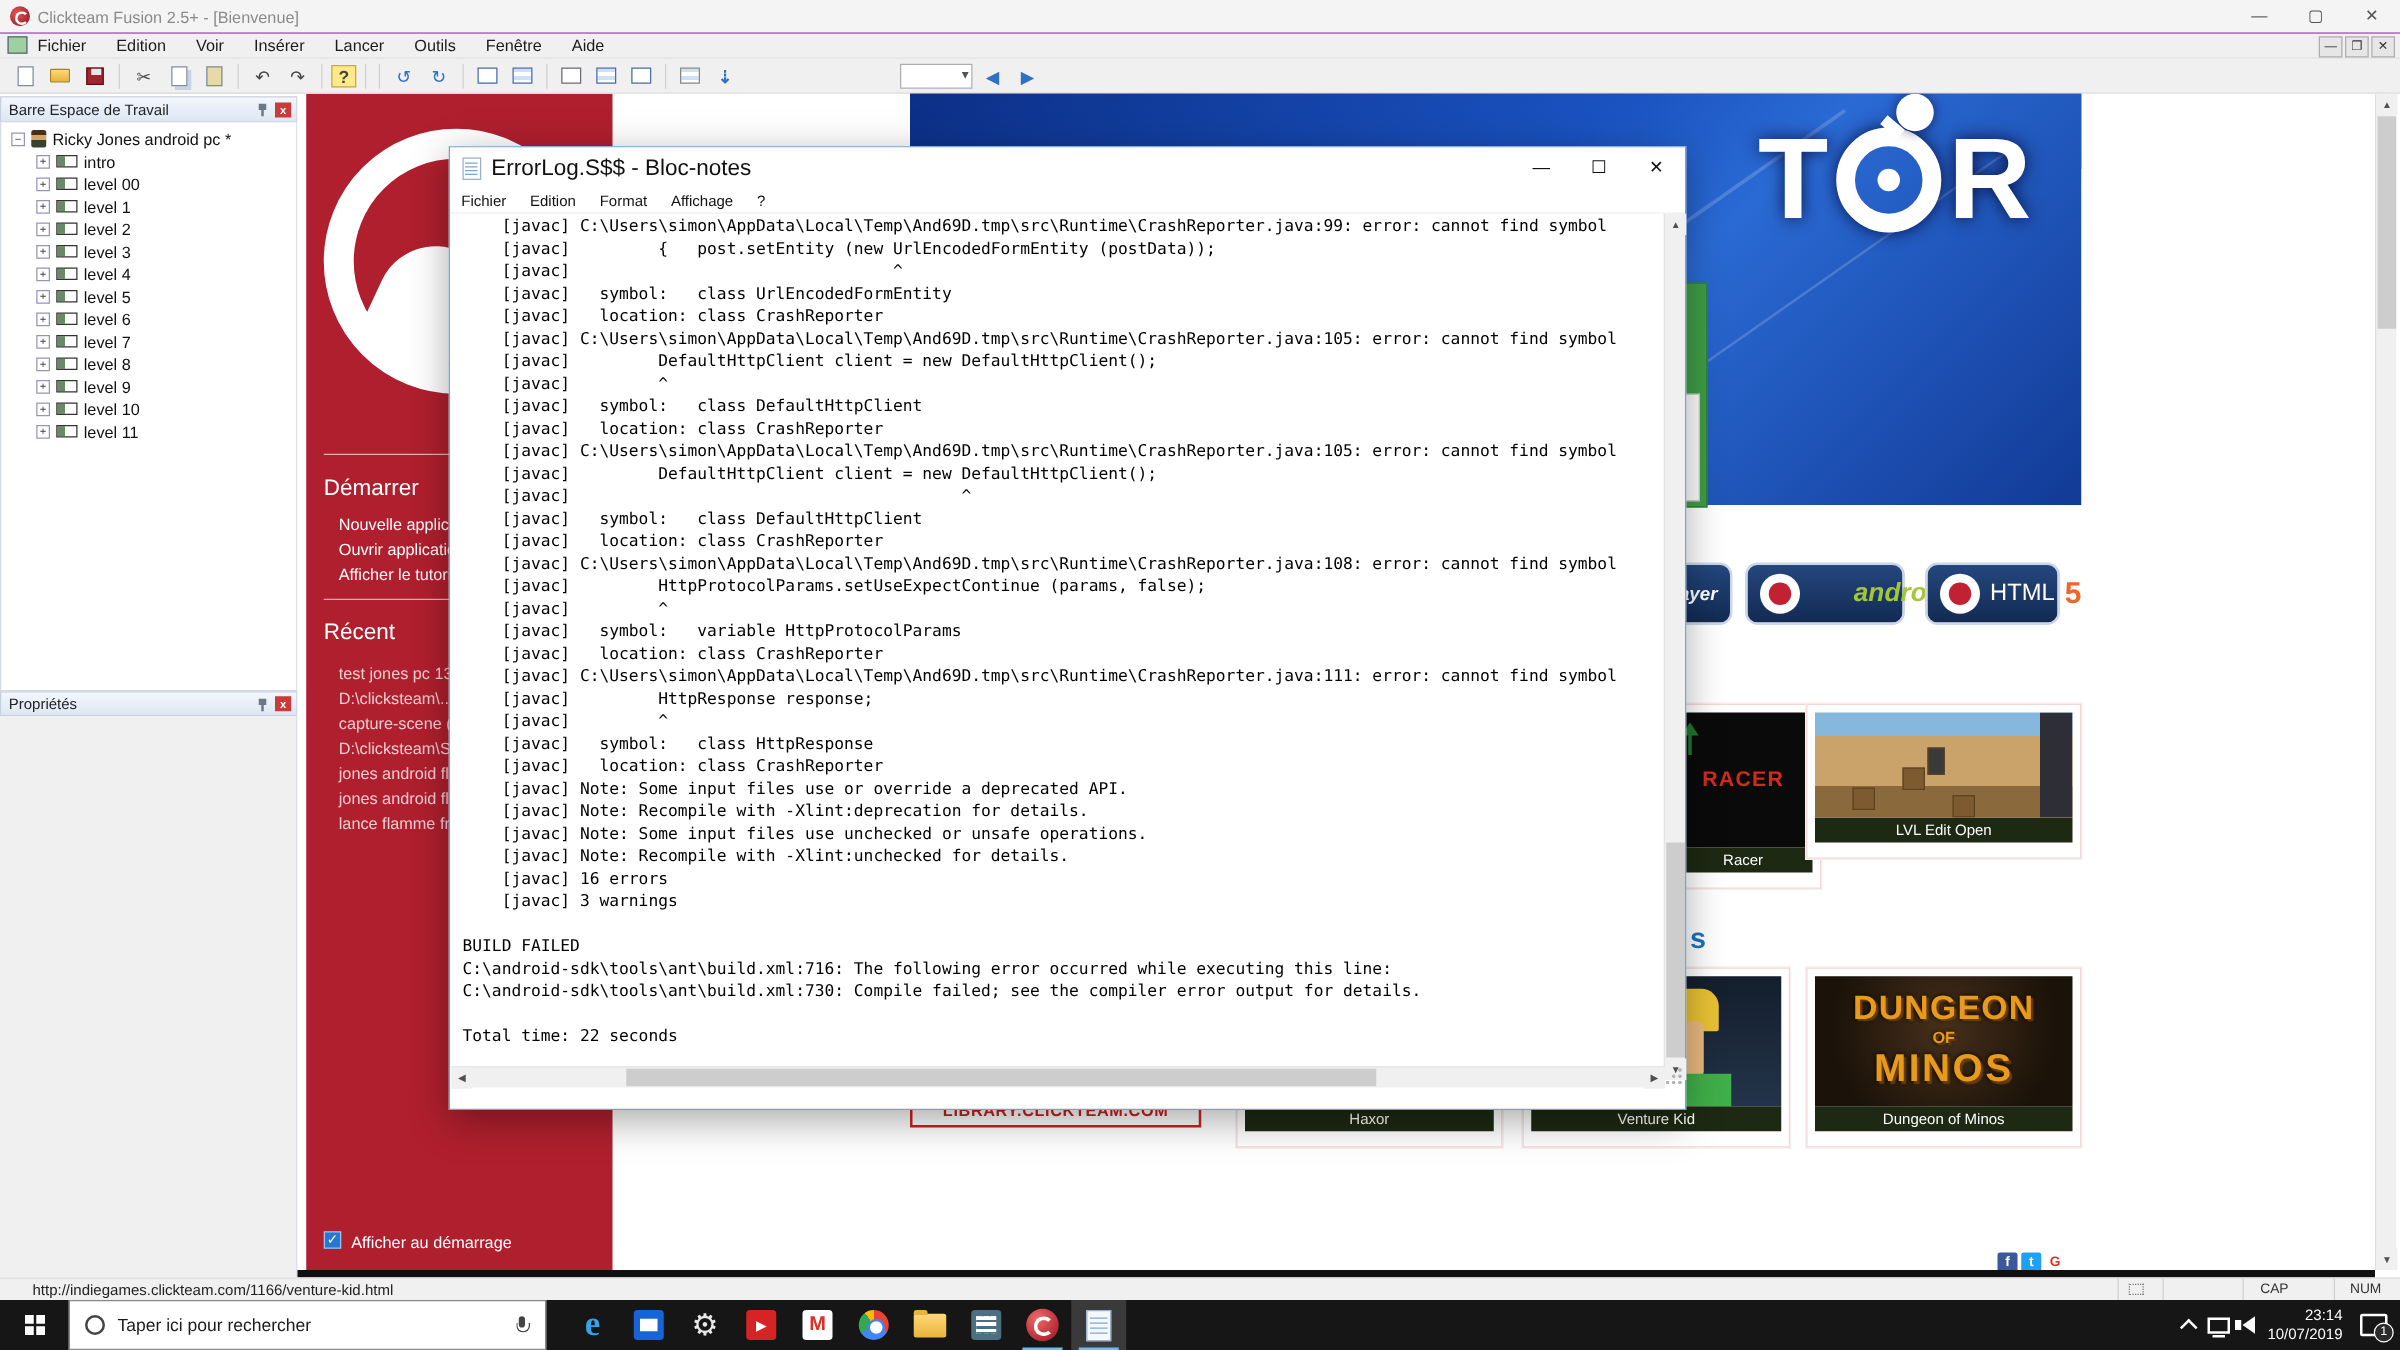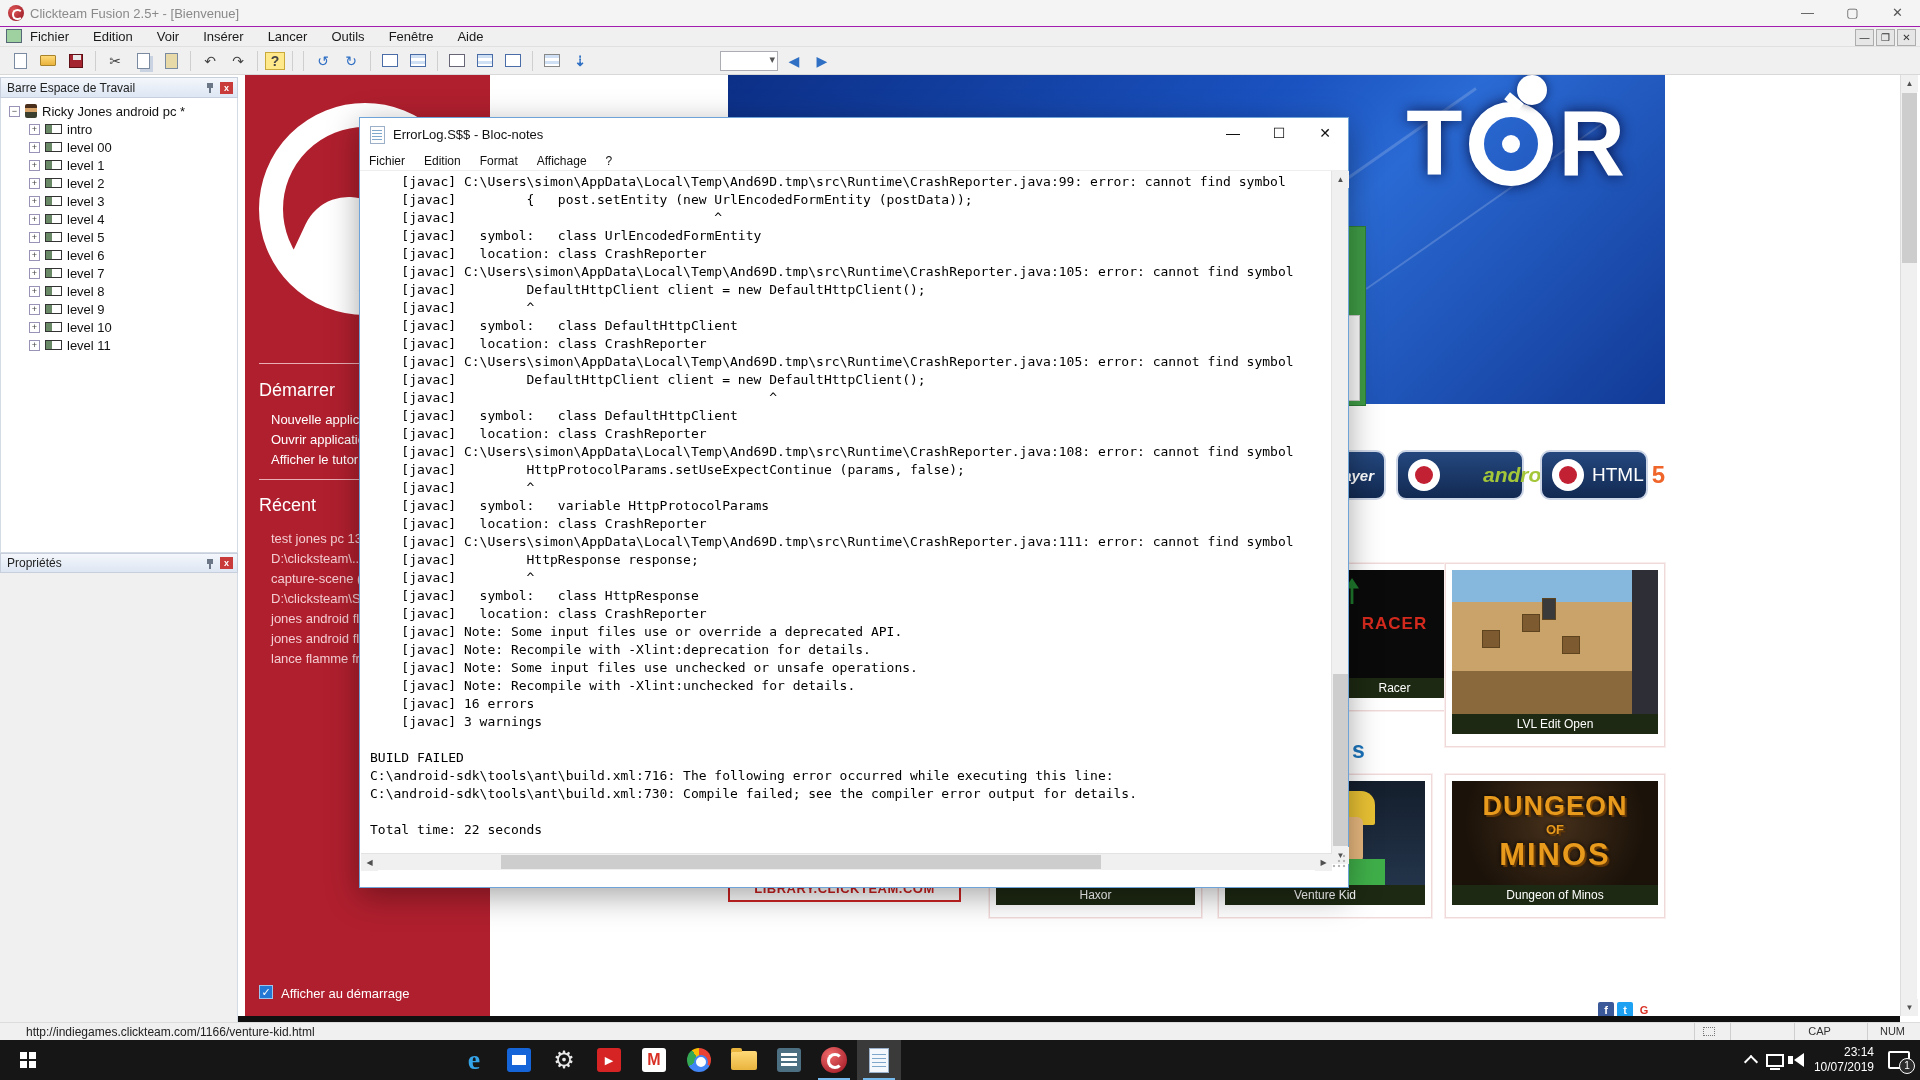--- a/index.html
+++ b/index.html
@@ -106,21 +106,21 @@
   .library-box span{position:absolute;left:0;right:0;bottom:4px;text-align:center;color:#c81f1f;font-weight:bold;font-size:13px;letter-spacing:.5px;}
   .social{position:absolute;top:927px;width:16px;height:16px;font-size:11px;font-weight:bold;text-align:center;line-height:16px;border-radius:2px;}
   .partial-s{position:absolute;left:1114px;top:662px;color:#1b74bc;font-size:23px;font-weight:bold;}
   
   #mdi-scroll{left:1900px;top:75px;width:17px;height:941px;background:#f0f0f0;border-left:1px solid #ddd;}
   .sb-arrow{position:absolute;left:0;width:17px;height:17px;font-size:8px;text-align:center;line-height:17px;color:#505050;background:#f0f0f0;}
   .sb-thumb{position:absolute;left:1px;width:15px;background:#cdcdcd;}
   
   #notepad{left:359px;top:117px;width:990px;height:771px;background:#fff;border:1px solid #6ea3d8;box-shadow:0 8px 30px rgba(0,0,0,.35);}
   #np-title{position:absolute;left:0;top:0;width:100%;height:33px;background:#fff;display:flex;align-items:center;}
-  #np-title .t{font-size:13px;color:#111;margin-left:8px;}
+  #np-title .t{font-size:18px;color:#111;margin-left:8px;}
   .np-icon{width:15px;height:18px;background:#fdfdfd;border:1px solid #9bb0c8;margin-left:10px;position:relative;}
   .np-icon::before{content:"";position:absolute;left:1px;top:3px;width:10px;height:1px;box-shadow:0 3px #7fa7cc,0 6px #7fa7cc,0 9px #7fa7cc;background:#7fa7cc;}
   #np-ctls{position:absolute;right:0;top:0;display:flex;}
   .np-btn{width:46px;height:33px;text-align:center;line-height:31px;font-size:14px;color:#111;}
   #np-menu{position:absolute;left:0;top:33px;width:100%;height:20px;background:#fff;border-bottom:1px solid #eee;display:flex;gap:19px;padding-left:9px;font-size:12px;color:#111;align-items:center;}
   #np-text{position:absolute;left:1px;top:53px;width:971px;height:693px;background:#fff;overflow:hidden;}
   #np-text pre{font-family:"DejaVu Sans Mono","Liberation Mono",monospace;font-size:13px;line-height:18px;color:#000;padding:2px 0 0 9px;}
   #np-vscroll{position:absolute;right:0;top:53px;width:17px;height:693px;background:#f0f0f0;border-left:1px solid #e3e3e3;}
   #np-hscroll{position:absolute;left:1px;bottom:17px;width:971px;height:17px;background:#f0f0f0;border-top:1px solid #e3e3e3;}
   .grip{position:absolute;right:1px;bottom:18px;width:16px;height:16px;background:
@@ -396,21 +396,21 @@
       <span class="five-txt">5</span>
   </div>
 
   <div class="card" style="left:1094px;top:488px;width:125px;height:148px;">
     <div class="art racer-art">
       <i class="palm"></i>
         <span>RACER</span>
     </div>
     <div class="label">Racer</div>
   </div>
-  <div class="card" style="left:1207px;top:488px;width:220px;height:184px;">
+  <div class="card" style="left:1207px;top:488px;width:220px;height:124px;">
     <div class="art mc-art">
       <i class="mc-panel"></i>
       <i class="mc-block" style="left:30px;top:60px;width:18px;height:18px;"></i>
       <i class="mc-block" style="left:70px;top:44px;width:18px;height:18px;"></i>
       <i class="mc-block" style="left:110px;top:66px;width:18px;height:18px;"></i>
       <i class="mc-block" style="left:90px;top:28px;width:14px;height:22px;background:#3a3a3a;"></i>
     </div>
     <div class="label">LVL Edit Open</div>
   </div>
 
@@ -561,20 +561,25 @@
 
 <div class="abs" id="taskbar">
   <div id="start-btn">
     <span class="winlogo">
         <i></i>
         <i></i>
         <i></i>
         <i></i>
       </span>
   </div>
+  <div id="search-box">
+    <span class="circ"></span>
+    <span class="txt">Taper ici pour rechercher</span>
+    <span class="mic"></span>
+  </div>
   <div class="task-ico" style="left:452px;">
       <span class="edge-e">e</span>
     </div>
   <div class="task-ico" style="left:497px;">
       <span class="sq mail-sq">
         <i></i>
       </span>
     </div>
   <div class="task-ico" style="left:542px;">
       <span class="gear">⚙</span>

